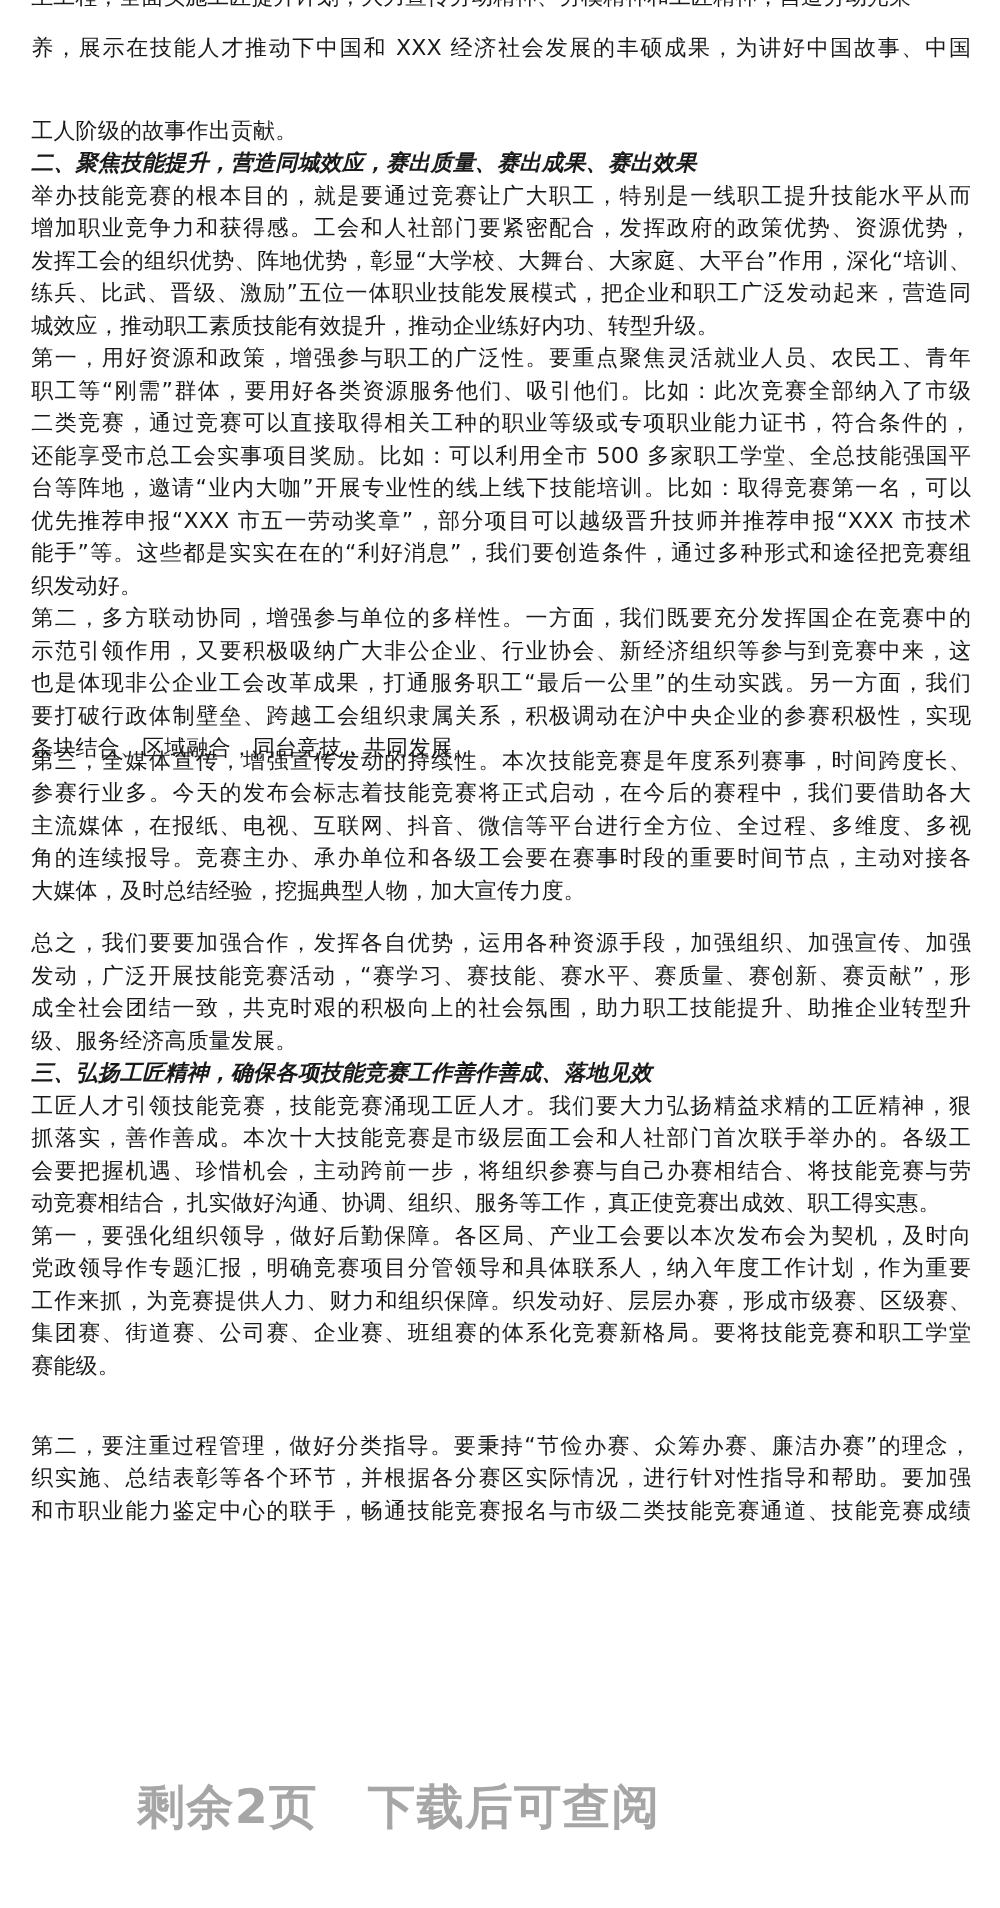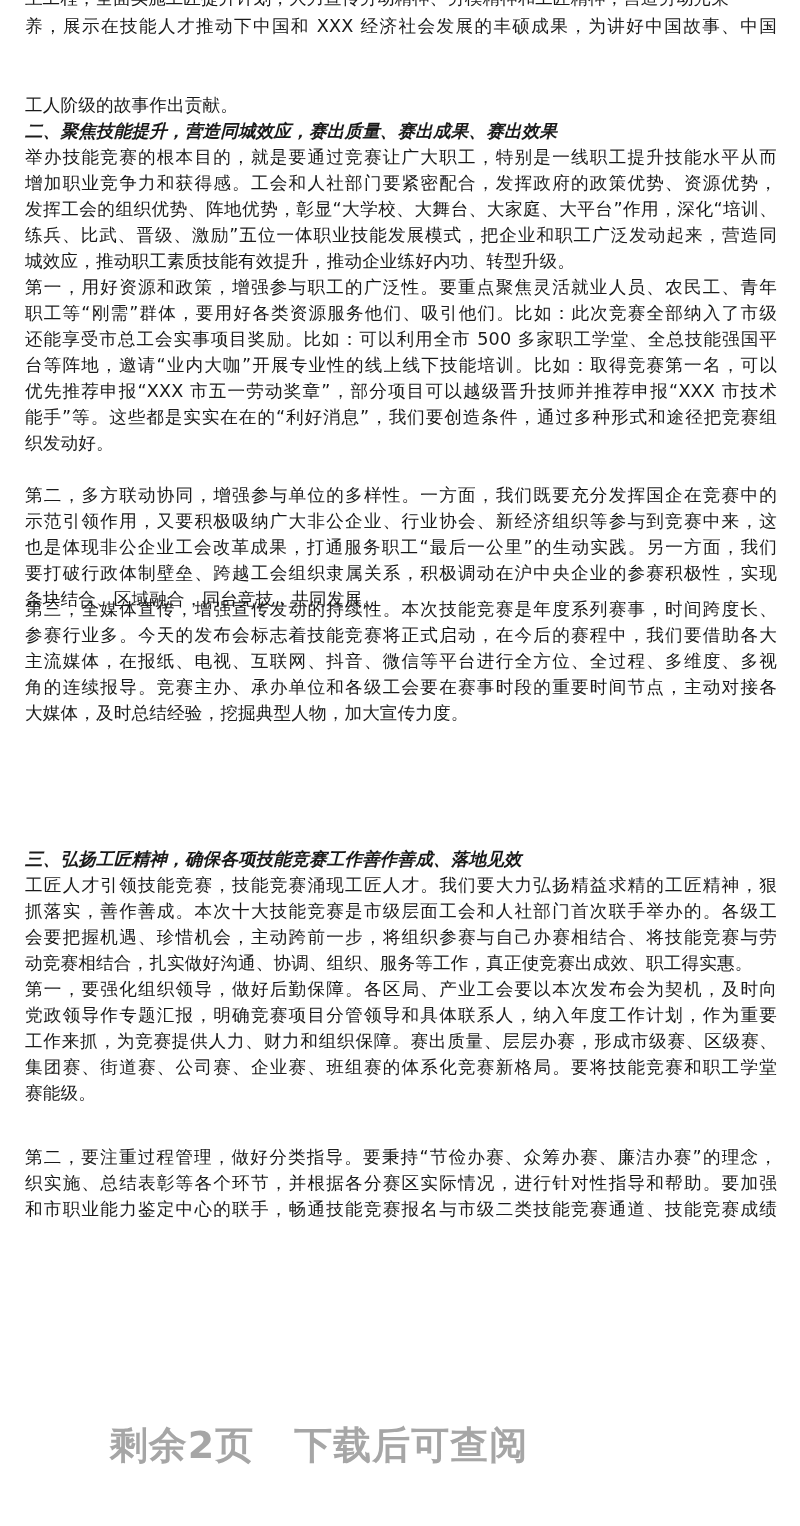--- a/index.html
+++ b/index.html
@@ -82,21 +82,21 @@
       display: inline-block;
       width: 40px;
     }
   </style>
 </head>
 <body>
 
 <div class="page">
   <div class="cut-top">上工程，全面实施工匠提升计划，大力宣传劳动精神、劳模精神和工匠精神，营造劳动光荣</div>
 
-  <div class="block" style="top:13px">
+  <div class="block" style="top:26px">
     <span class="line">养，展示在技能人才推动下中国和 XXX 经济社会发展的丰硕成果，为讲好中国故事、中国</span>
   </div>
 
   <div class="block" style="top:92px">
     <span class="line last">工人阶级的故事作出贡献。</span>
   </div>
 
   <div class="block heading" style="top:118px">
     <span class="line last">二、聚焦技能提升，营造同城效应，赛出质量、赛出成果、赛出效果</span>
   </div>
@@ -105,20 +105,21 @@
     <span class="line">举办技能竞赛的根本目的，就是要通过竞赛让广大职工，特别是一线职工提升技能水平从而</span>
     <span class="line">增加职业竞争力和获得感。工会和人社部门要紧密配合，发挥政府的政策优势、资源优势，</span>
     <span class="line">发挥工会的组织优势、阵地优势，彰显“大学校、大舞台、大家庭、大平台”作用，深化“培训、</span>
     <span class="line">练兵、比武、晋级、激励”五位一体职业技能发展模式，把企业和职工广泛发动起来，营造同</span>
     <span class="line last">城效应，推动职工素质技能有效提升，推动企业练好内功、转型升级。</span>
   </div>
 
   <div class="block" style="top:274px">
     <span class="line">第一，用好资源和政策，增强参与职工的广泛性。要重点聚焦灵活就业人员、农民工、青年</span>
     <span class="line">职工等“刚需”群体，要用好各类资源服务他们、吸引他们。比如：此次竞赛全部纳入了市级</span>
+    <span class="line">二类竞赛，通过竞赛可以直接取得相关工种的职业等级或专项职业能力证书，符合条件的，</span>
     <span class="line">还能享受市总工会实事项目奖励。比如：可以利用全市 500 多家职工学堂、全总技能强国平</span>
     <span class="line">台等阵地，邀请“业内大咖”开展专业性的线上线下技能培训。比如：取得竞赛第一名，可以</span>
     <span class="line">优先推荐申报“XXX 市五一劳动奖章”，部分项目可以越级晋升技师并推荐申报“XXX 市技术</span>
     <span class="line">能手”等。这些都是实实在在的“利好消息”，我们要创造条件，通过多种形式和途径把竞赛组</span>
     <span class="line last">织发动好。</span>
   </div>
 
   <div class="block" style="top:482px">
     <span class="line">第二，多方联动协同，增强参与单位的多样性。一方面，我们既要充分发挥国企在竞赛中的</span>
     <span class="line">示范引领作用，又要积极吸纳广大非公企业、行业协会、新经济组织等参与到竞赛中来，这</span>
@@ -128,36 +129,42 @@
   </div>
 
   <div class="block" style="top:596px">
     <span class="line">第三，全媒体宣传，增强宣传发动的持续性。本次技能竞赛是年度系列赛事，时间跨度长、</span>
     <span class="line">参赛行业多。今天的发布会标志着技能竞赛将正式启动，在今后的赛程中，我们要借助各大</span>
     <span class="line">主流媒体，在报纸、电视、互联网、抖音、微信等平台进行全方位、全过程、多维度、多视</span>
     <span class="line">角的连续报导。竞赛主办、承办单位和各级工会要在赛事时段的重要时间节点，主动对接各</span>
     <span class="line last">大媒体，及时总结经验，挖掘典型人物，加大宣传力度。</span>
   </div>
 
+  <div class="block" style="top:742px">
+    <span class="line">总之，我们要要加强合作，发挥各自优势，运用各种资源手段，加强组织、加强宣传、加强</span>
+    <span class="line">发动，广泛开展技能竞赛活动，“赛学习、赛技能、赛水平、赛质量、赛创新、赛贡献”，形</span>
+    <span class="line">成全社会团结一致，共克时艰的积极向上的社会氛围，助力职工技能提升、助推企业转型升</span>
+    <span class="line last">级、服务经济高质量发展。</span>
+  </div>
 
   <div class="block heading" style="top:846px">
     <span class="line last">三、弘扬工匠精神，确保各项技能竞赛工作善作善成、落地见效</span>
   </div>
 
   <div class="block" style="top:872px">
     <span class="line">工匠人才引领技能竞赛，技能竞赛涌现工匠人才。我们要大力弘扬精益求精的工匠精神，狠</span>
     <span class="line">抓落实，善作善成。本次十大技能竞赛是市级层面工会和人社部门首次联手举办的。各级工</span>
     <span class="line">会要把握机遇、珍惜机会，主动跨前一步，将组织参赛与自己办赛相结合、将技能竞赛与劳</span>
     <span class="line last">动竞赛相结合，扎实做好沟通、协调、组织、服务等工作，真正使竞赛出成效、职工得实惠。</span>
   </div>
 
   <div class="block" style="top:976px">
     <span class="line">第一，要强化组织领导，做好后勤保障。各区局、产业工会要以本次发布会为契机，及时向</span>
     <span class="line">党政领导作专题汇报，明确竞赛项目分管领导和具体联系人，纳入年度工作计划，作为重要</span>
-    <span class="line">工作来抓，为竞赛提供人力、财力和组织保障。赛出质量、层层办赛，形成市级赛、区级赛、</span>
+    <span class="line">工作来抓，为竞赛提供人力、财力和组织保障。织发动好、层层办赛，形成市级赛、区级赛、</span>
     <span class="line">集团赛、街道赛、公司赛、企业赛、班组赛的体系化竞赛新格局。要将技能竞赛和职工学堂</span>
     <span class="line last">赛能级。</span>
   </div>
 
   <div class="block" style="top:1144px">
     <span class="line">第二，要注重过程管理，做好分类指导。要秉持“节俭办赛、众筹办赛、廉洁办赛”的理念，</span>
     <span class="line">织实施、总结表彰等各个环节，并根据各分赛区实际情况，进行针对性指导和帮助。要加强</span>
     <span class="line">和市职业能力鉴定中心的联手，畅通技能竞赛报名与市级二类技能竞赛通道、技能竞赛成绩</span>
   </div>
 

